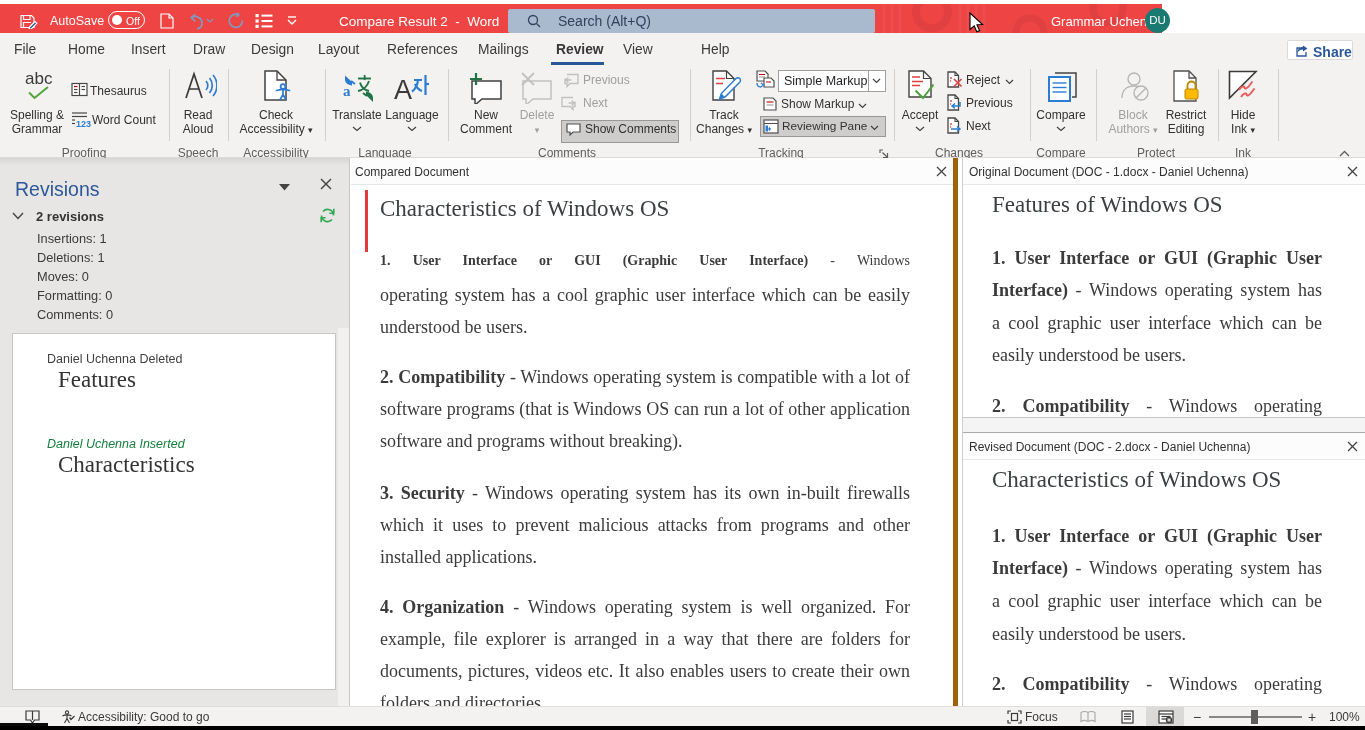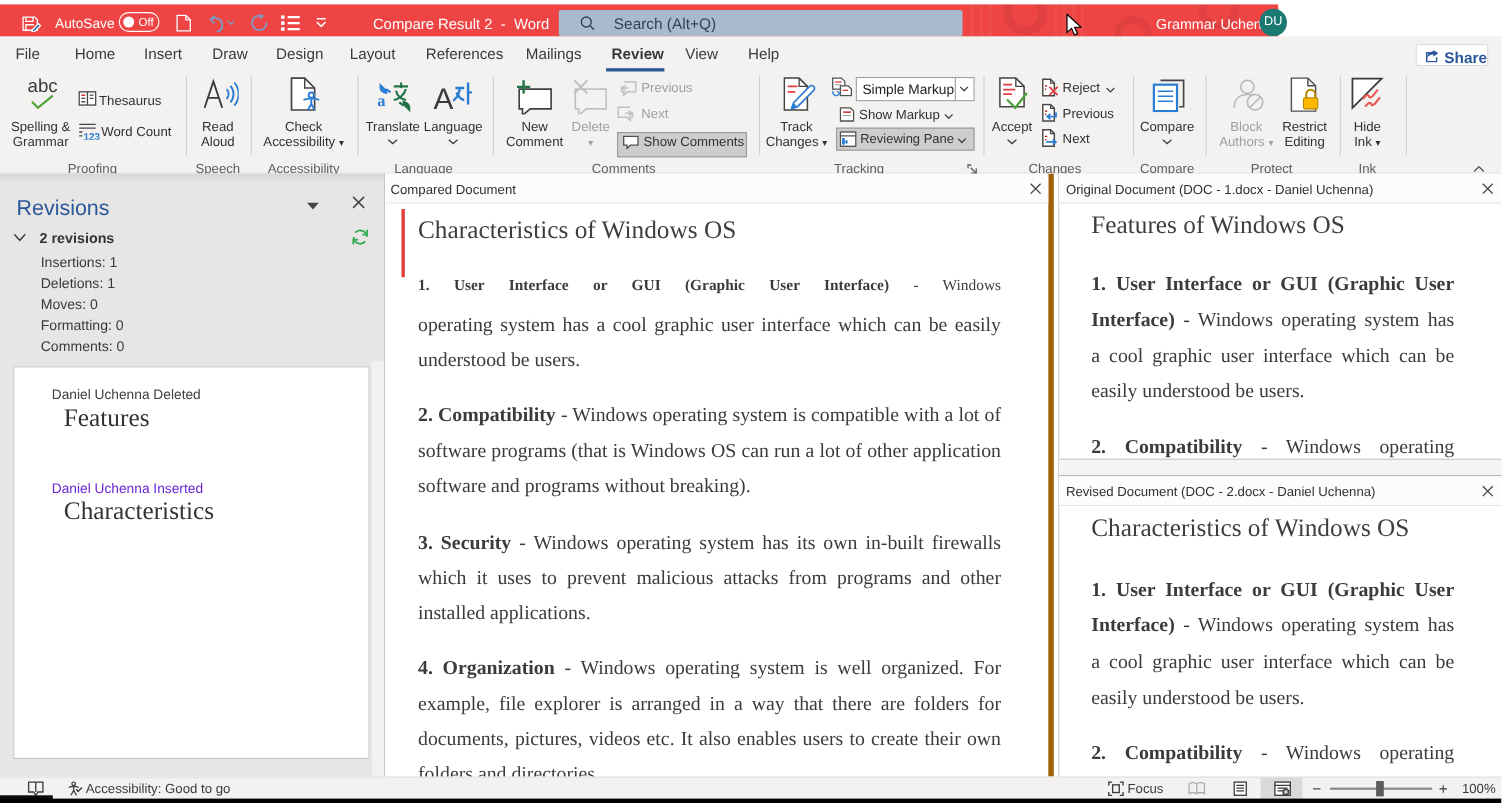--- a/index.html
+++ b/index.html
@@ -158,21 +158,21 @@
   <div class="tab" style="left:14px;">File</div>
   <div class="tab" style="left:68px;">Home</div>
   <div class="tab" style="left:131px;">Insert</div>
   <div class="tab" style="left:193px;">Draw</div>
   <div class="tab" style="left:251px;">Design</div>
   <div class="tab" style="left:318px;">Layout</div>
   <div class="tab" style="left:387px;">References</div>
   <div class="tab" style="left:478px;">Mailings</div>
   <div class="tab" style="left:556px;font-weight:bold;color:#38383a;">Review</div>
   <div class="tab" style="left:623px;">View</div>
-  <div class="tab" style="left:680px;">Help</div>
+  <div class="tab" style="left:701px;">Help</div>
   <div class="abs" style="left:551px;top:29px;width:53px;height:3px;background:#2b579a;"></div>
 
   <div class="abs" style="left:1287px;top:7px;width:66px;height:20px;background:#fff;border:1px solid #dcdad8;border-radius:2px;"></div>
   <svg class="abs" style="left:1295px;top:11px" width="15" height="13" viewBox="0 0 15 13" fill="none" stroke="#2b579a" stroke-width="1.3">
     <path d="M5 4 H2 v8 h9 v-4"></path>
     <path d="M8 1.5 l4.5 3 L8 7.5 v-2 c-3 0 -4.5 1.5 -5.5 3 c0 -3 2 -5.5 5.5 -5.8 z" fill="#2b579a" stroke="none"></path>
   </svg>
   <div class="abs" style="left:1313px;top:11px;font-size:14px;font-weight:bold;color:#2b579a;">Share</div>
 </div>
 <div id="ribbon">
@@ -457,21 +457,21 @@
     <svg class="abs" style="left:319px;top:49px" width="17" height="17" viewBox="0 0 17 17" fill="none" stroke="#33a852" stroke-width="1.6">
       <path d="M14.5 8.5 a6 6 0 0 0 -10.5 -4 M2.5 8.5 a6 6 0 0 0 10.5 4"></path>
       <path d="M14.8 1.8 v4.4 h-4.4" fill="none"></path>
       <path d="M2.2 15.2 v-4.4 h4.4" fill="none"></path>
     </svg>
     <div class="abs" style="left:37px;top:71px;font-size:12.8px;color:#3b3a39;line-height:19px;">Insertions: 1<br>Deletions: 1<br>Moves: 0<br>Formatting: 0<br>Comments: 0</div>
     <div class="abs" style="left:338px;top:170px;width:11px;height:378px;background:#f2f1f0;"></div>
     <div class="abs" style="left:12px;top:175px;width:324px;height:357px;background:#fff;border:1px solid #c8c6c4;">
       <div class="abs" style="left:34px;top:18px;font-size:12.5px;color:#404040;">Daniel Uchenna Deleted</div>
       <div class="abs serif" style="left:45px;top:33px;font-size:23px;color:#333;">Features</div>
-      <div class="abs" style="left:34px;top:103px;font-size:12.5px;color:#6d28d9;">Daniel Uchenna Inserted</div>
+      <div class="abs" style="left:34px;top:103px;font-size:12.5px;color:#15803d;font-style:italic;">Daniel Uchenna Inserted</div>
       <div class="abs serif" style="left:45px;top:118px;font-size:23px;color:#333;">Characteristics</div>
     </div>
   </div>
 
   <div id="midpane">
     <div class="panehdr" style="border-bottom:1px solid #e8e6e4;">
       <div class="ht" style="left:4px;">Compared Document</div>
       <svg class="abs" style="left:585px;top:8px" width="11" height="11" viewBox="0 0 11 11" stroke="#444" stroke-width="1.2">
           <line x1="1" y1="1" x2="10" y2="10"></line>
           <line x1="10" y1="1" x2="1" y2="10"></line>

